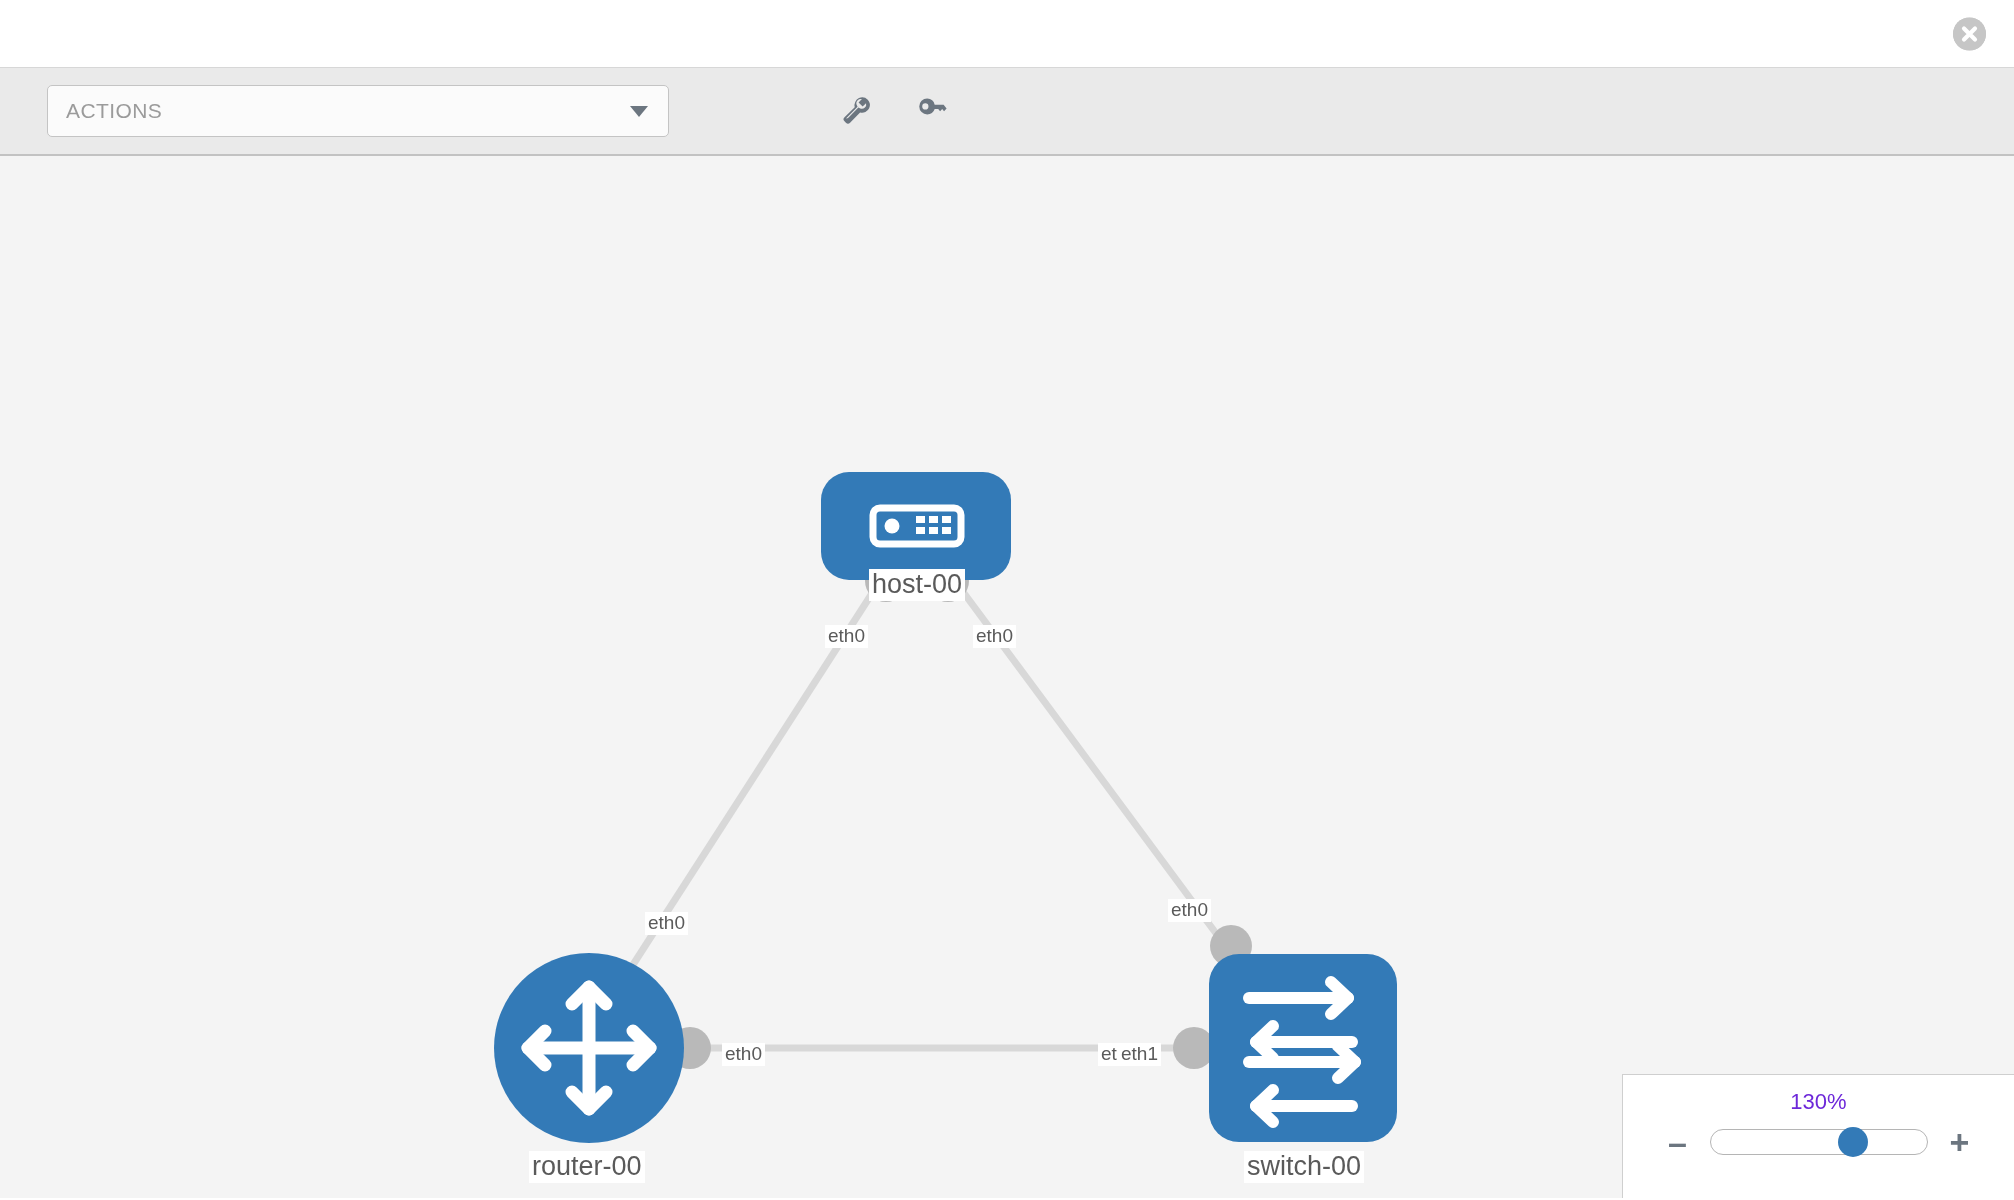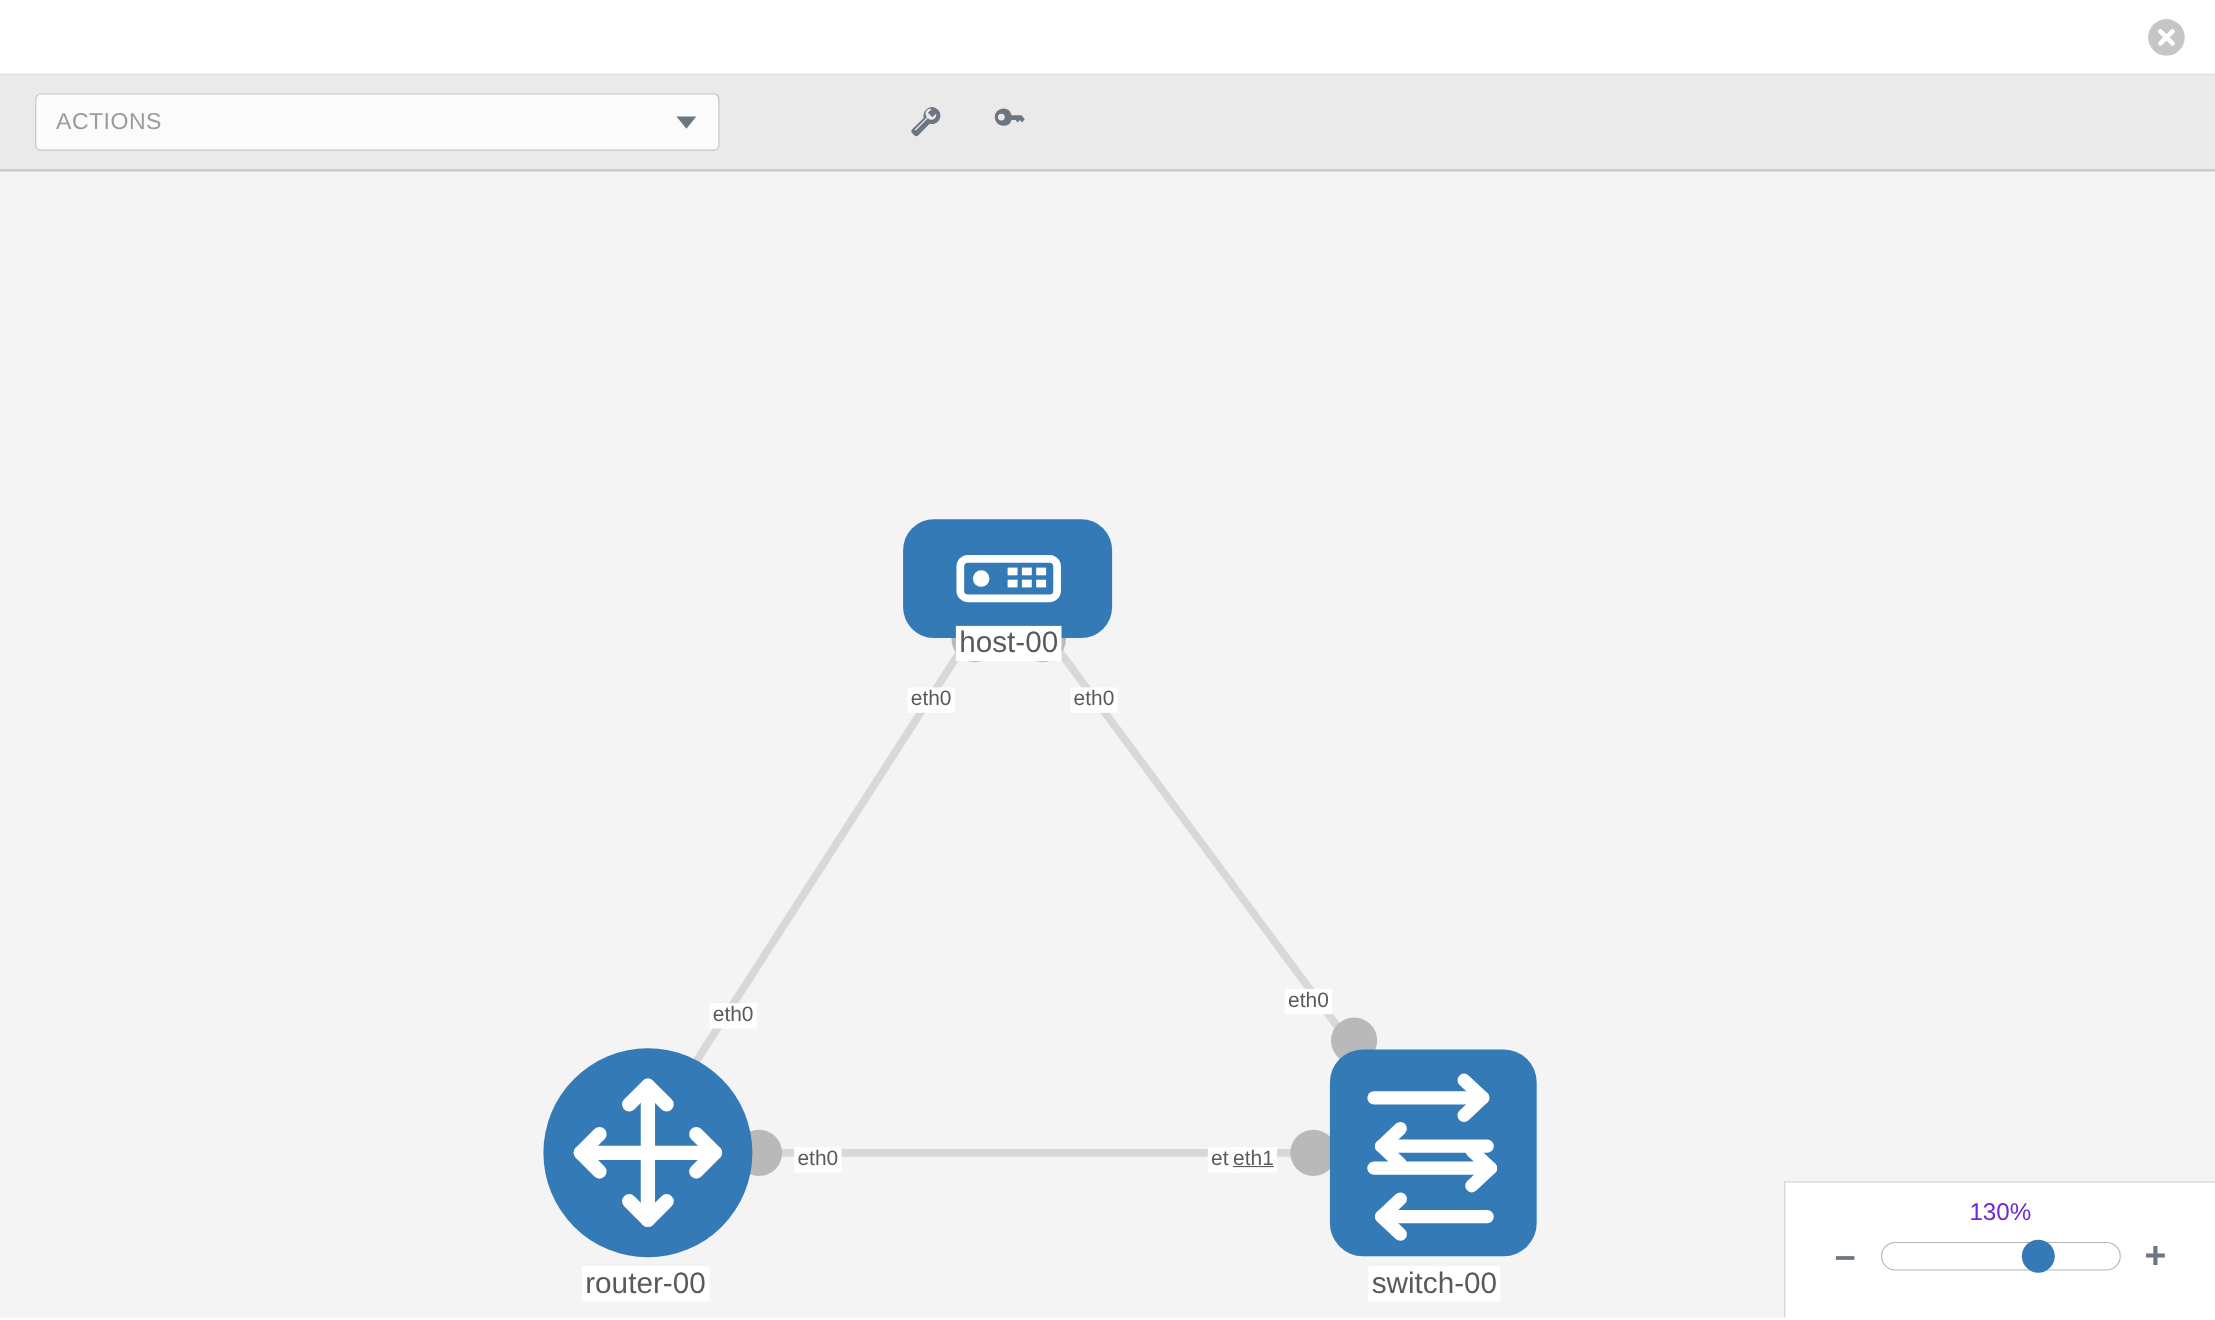--- a/index.html
+++ b/index.html
@@ -41,21 +41,21 @@
   }
   .close-btn svg { display:block; }
 
   
   .toolbar {
     height: 88px;
     background: #eaeaea;
     border-bottom: 2px solid #c2c2c2;
     display: flex;
     align-items: center;
-    padding: 0 32px;
+    padding: 0 47px;
   }
   .select-box {
     position: relative;
     background: #fbfbfb;
     border: 1px solid #c4c4c4;
     border-radius: 5px;
     height: 52px;
     display: flex;
     align-items: center;
     padding: 0 18px;
@@ -256,21 +256,21 @@
 
   <div class="edge-label" style="left:825px; top:449px;">eth0</div>
   <div class="edge-label" style="left:973px; top:449px;">eth0</div>
   <div class="node-label" style="left:869px; top:413px;">host-00</div>
 
   <div class="edge-label" style="left:645px; top:736px;">eth0</div>
   <div class="edge-label" style="left:1168px; top:723px;">eth0</div>
 
   <div class="edge-label" style="left:722px; top:867px;">eth0</div>
   <div class="edge-label" style="left:1098px; top:867px;">eth</div>
-  <div class="edge-label" style="left:1118px; top:867px;text-decoration:underline;">eth1</div>
+  <div class="edge-label" style="left:1118px; top:867px;">eth1</div>
 
   <div class="node-label" style="left:529px; top:995px;">router-00</div>
   <div class="node-label" style="left:1244px; top:995px;">switch-00</div>
 
   <div class="zoom-panel">
     <div class="zoom-value">130%</div>
     <div class="zoom-row">
       <div class="zoom-btn">–</div>
       <div class="slider-track">
         <div class="slider-handle" style="left: 66%;"></div>

